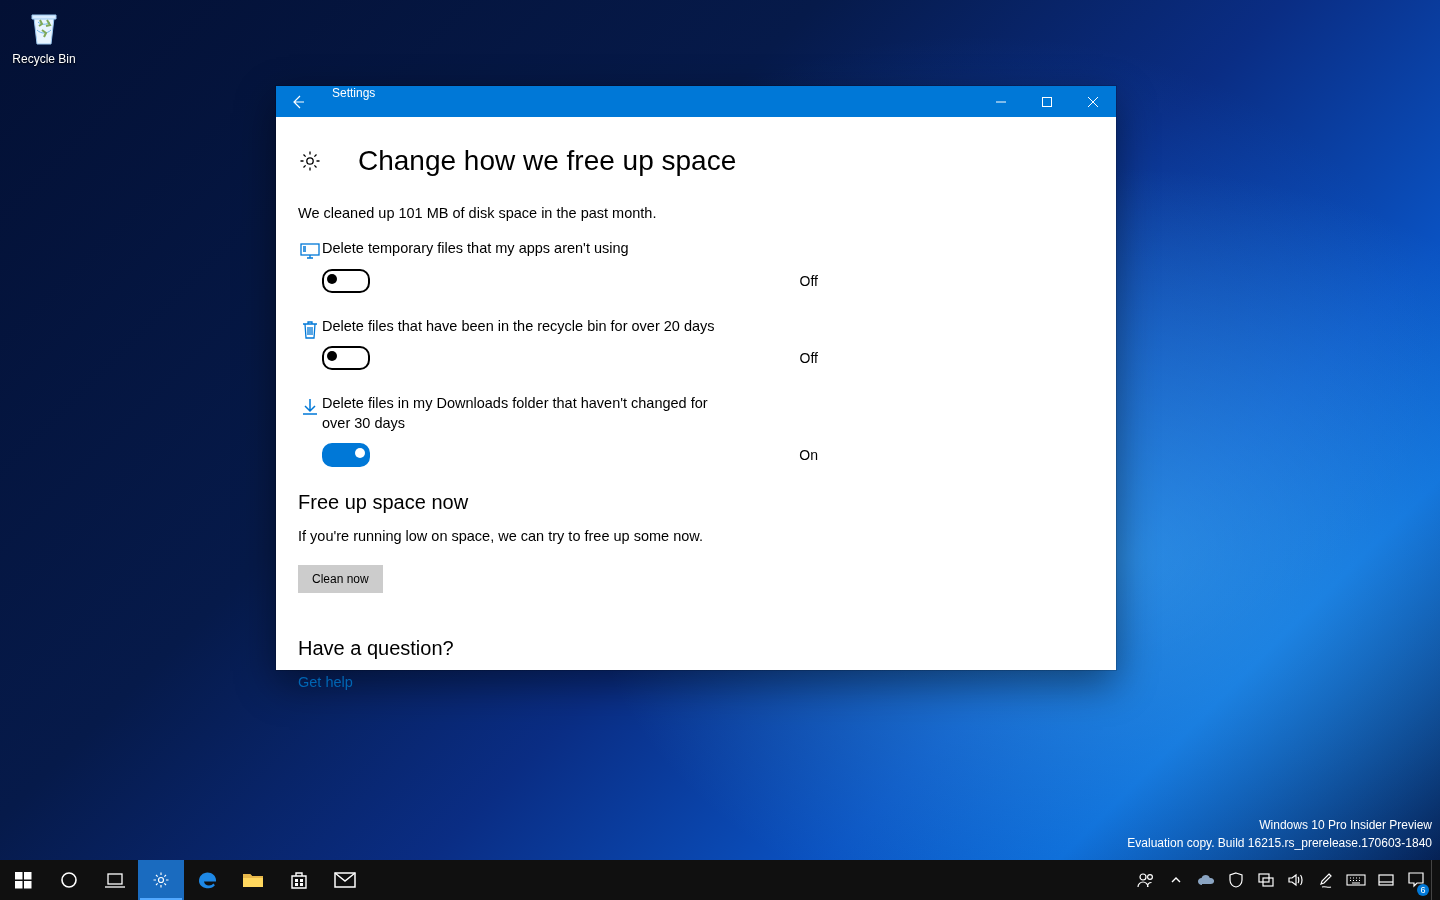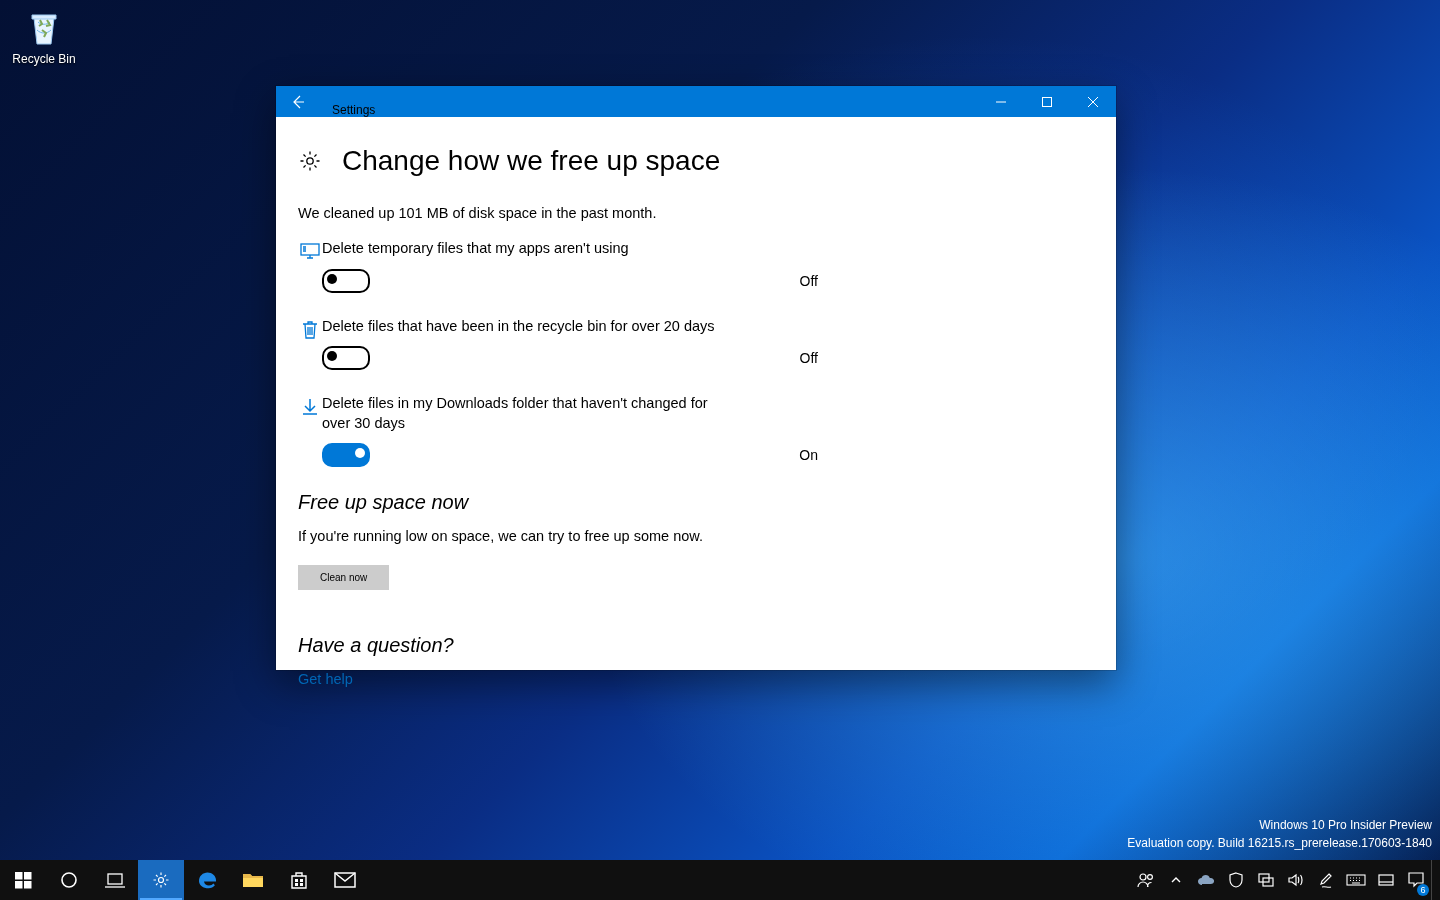--- a/index.html
+++ b/index.html
@@ -12,44 +12,44 @@
       radial-gradient(700px 500px at 68% 40%, rgba(30,120,255,.35), transparent 65%),
       linear-gradient(135deg,#031034 0%,#061a4a 35%,#0a2d84 55%,#0a52c2 72%,#0866d6 82%,#041744 100%);
   }
   
   .icon-desktop { position:absolute; top:8px; left:8px; width:72px; text-align:center; color:#fff; font-size:12px; text-shadow:0 1px 2px #000; cursor:default;}
   .icon-desktop svg { display:block; margin:0 auto 2px;}
   
   .watermark { position:absolute; right:8px; bottom:48px; color:#fff; font-size:12px; text-align:right; line-height:1.45;}
   
   .win { position:absolute; left:276px; top:86px; width:840px; height:584px; background:#fff; box-shadow:0 14px 38px rgba(0,0,0,.45),0 0 0 1px rgba(0,0,0,.15);}
-  .titlebar { height:31px; background:#0078d7; color:#000000; display:flex; align-items:flex-end; position:relative; font-size:12px;}
+  .titlebar { height:31px; background:#0078d7; color:#ffffff; display:flex; align-items:flex-start; position:relative; font-size:12px;}
   .tb-back { width:44px; height:31px; display:flex; align-items:center; justify-content:center; cursor:pointer;}
   .tb-title { padding-left:12px;}
   .tb-ctrls { position:absolute; right:0; top:0; display:flex;}
   .tb-btn { width:46px; height:31px; display:flex; align-items:center; justify-content:center; cursor:pointer;}
   
   .content { padding:16px 22px 0 22px; color:#000;}
-  .headline { display:flex; align-items:center; gap:20px; margin-top:12px; margin-bottom:28px;}
+  .headline { display:flex; align-items:center; gap:36px; margin-top:12px; margin-bottom:28px;}
   .headline h1 { font-weight:400; font-size:28px; margin:0;}
   .summary { font-size:14.5px; margin-bottom:18px;}
   .opt { display:flex; align-items:flex-start; margin-bottom:24px; max-width:520px;}
   .opt-icon { width:24px; flex:none; display:flex; justify-content:center; color:#0078d7; padding-top:2px;}
   .opt-body { flex:1;}
   .opt-label { font-size:14.5px; margin-bottom:10px; line-height:1.35;}
   .opt .opt-body .opt-label { max-width:400px;}
   .toggle-row { display:flex; align-items:center; gap:12px; font-size:14px;justify-content:space-between;}
   .toggle { width:44px; height:20px; border-radius:10px; position:relative; cursor:pointer;}
   .toggle.off { border:2px solid #000; background:#fff;}
   .toggle.off::after { content:""; position:absolute; width:10px; height:10px; background:#000; border-radius:50%; left:3px; top:3px;}
   .toggle.on { border:2px solid #0078d7; background:#0078d7;}
   .toggle.on::after { content:""; position:absolute; width:10px; height:10px; background:#fff; border-radius:50%; right:3px; top:3px;}
-  h2 { font-weight:400; font-size:20px; margin:22px 0 14px;font-style:italic;}
+  h2 { font-weight:400; font-size:20px; margin:22px 0 14px;}
   .subtext { font-size:14.5px; margin-bottom:21px;}
-  .btn { display:inline-block; background:#cccccc; border:none; padding:7px 22px; font-family:inherit; font-size:10px; cursor:pointer;}
+  .btn { display:inline-block; background:#cccccc; border:none; padding:7px 14px; font-family:inherit; font-size:12px; cursor:pointer;}
   .link { color:#0066b4; font-size:14.5px; cursor:pointer;}
   
   .taskbar { position:absolute; left:0; right:0; bottom:0; height:40px; background:#101010; display:flex; align-items:center; color:#fff;}
   .tb-item { width:46px; height:40px; display:flex; align-items:center; justify-content:center; cursor:pointer; position:relative;}
   .tb-item.active { background:#1a6bbf;}
   .tb-item.active::after{ content:""; position:absolute; left:2px; right:2px; bottom:0; height:2px; background:#52a8ff;}
   .tray { margin-left:auto; display:flex; align-items:center; padding-right:2px;}
   .tray .ti { width:30px; height:40px; display:flex; align-items:center; justify-content:center; cursor:pointer; font-size:12px;}
   .tray .badge { position:relative;}
   .tray .badge .n { position:absolute; right:2px; bottom:4px; background:#0078d7; color:#fff; font-size:9px; width:12px; height:12px; border-radius:6px; display:flex; align-items:center; justify-content:center;}

